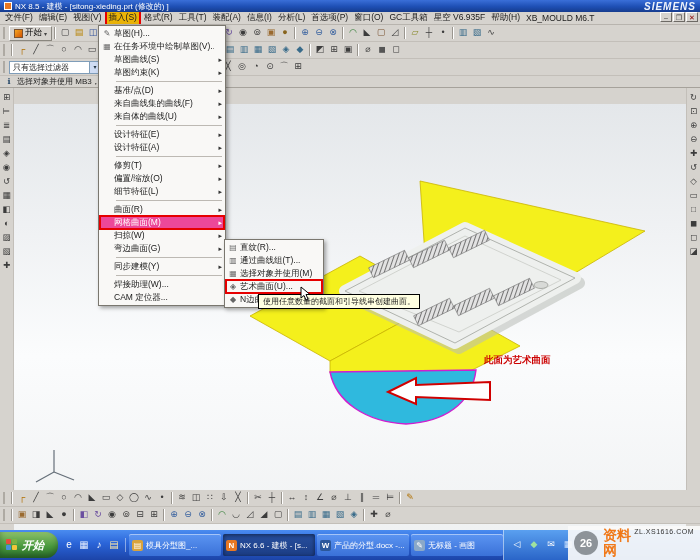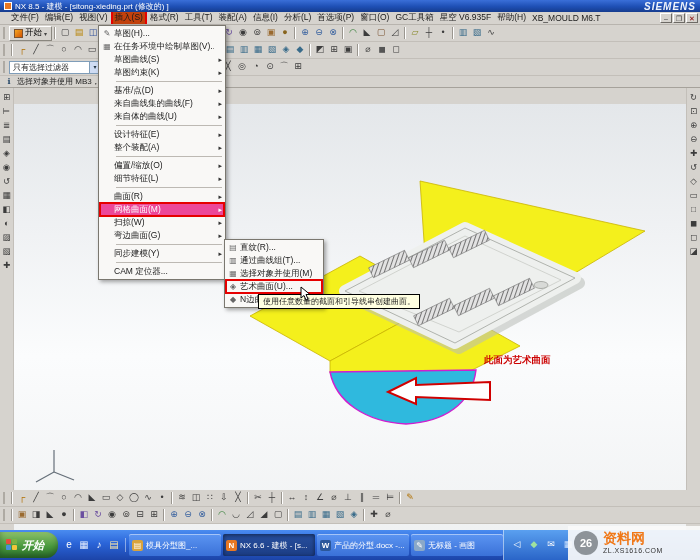--- a/index.html
+++ b/index.html
@@ -7,25 +7,25 @@
   body{position:relative;background:#d6d3ce;font-size:9px;color:#1a1a1a}
 
   
   .titlebar{position:absolute;left:0;top:0;width:700px;height:12px;display:flex;align-items:center;
     background:linear-gradient(180deg,#3a6fd8 0%,#1e4fb4 55%,#163c8e 100%);color:#fff;padding:0 4px;gap:3px}
   .appicon{width:8px;height:8px;background:#e87722;border:1px solid #fff;flex:none}
   .titlebar .title{font-size:8px;white-space:nowrap;overflow:hidden}
   .brand{margin-left:auto;font-weight:bold;font-style:italic;font-size:10px;letter-spacing:1px;color:#eef3fb}
 
   
-  .menubar{position:absolute;left:0;top:12px;width:700px;height:13px;background:#d6d3ce;display:flex;align-items:center;
-    border-bottom:1px solid #b8b4ae;padding-left:8px}
+  .menubar{position:absolute;left:0;top:12px;width:700px;height:13px;background:#d6d3ce;display:flex;
+    border-bottom:1px solid #b8b4ae;padding-left:2px}
   .menus{display:flex;align-items:center;height:100%;overflow:hidden}
   .mi{padding:1px 3px;white-space:nowrap;font-size:8.5px}
-  .mi.boxed{border:2px solid #e60000;background:#c2410c;padding:0 2px}
+  .mi.boxed{border:2px solid #e60000;background:#eab308;padding:0 2px}
   .winctl{margin-left:auto;display:flex;gap:1px;padding-right:2px}
   .winctl .tbi{width:12px;height:10px;line-height:9px;font-size:7px;background:#d6d3ce;
     border:1px solid;border-color:#fff #6d6a65 #6d6a65 #fff;text-align:center}
 
   
   .tbrow{position:absolute;left:0;width:700px;height:17px;background:#d6d3ce;display:flex;align-items:center;
     padding-left:2px;border-bottom:1px solid #c3bfb9;overflow:hidden}
   #rowA{top:25px}#rowB{top:42px}#rowC{top:59px}#rowD{top:490px}#rowE{top:507px}
   .grip{width:3px;height:12px;border-left:2px solid #aeaaa3;margin:0 3px 0 1px;flex:none}
   .tbi{display:inline-block;width:14px;height:14px;font-size:9px;line-height:13px;text-align:center;color:#3c3c3c;flex:none;cursor:default}
@@ -92,21 +92,21 @@
   .taskwin .wlbl{white-space:nowrap;overflow:hidden}
   .tray{margin-left:auto;height:30px;display:flex;align-items:center;gap:3px;padding:0 140px 0 6px;
     background:linear-gradient(180deg,#5aa0f0,#2a65c8);border-left:1px solid rgba(255,255,255,.5)}
   .tray .tbi{font-size:9px}
 
   
   .watermark{position:absolute;right:0;bottom:0;width:132px;height:34px;background:rgba(250,250,250,.92);
     display:flex;align-items:center;gap:5px;padding:2px 6px;z-index:60}
   .wm-logo{width:24px;height:24px;border-radius:50%;background:#8d9399;color:#fff;font-weight:bold;font-size:11px;
     line-height:24px;text-align:center;flex:none}
-  .wm-col{display:flex;flex-direction:column;line-height:1.1}
+  .wm-col{display:flex;flex-direction:row;line-height:1.1}
   .wm-site{color:#f07818;font-weight:bold;font-size:14px}
   .wm-domain{font-size:7px;color:#333;letter-spacing:.5px}
 </style>
 </head>
 <body>
 
 <div class="titlebar">
   <span class="appicon"></span>
   <span class="title">NX 8.5 - 建模 - [sitong-xieding.prt (修改的) ]</span>
   <span class="brand">SIEMENS</span>
@@ -361,26 +361,31 @@
       <span class="sub">▸</span>
     </div>
     <div class="msep"></div>
     <div class="mitem">
       <span class="gut"></span>
       <span class="lbl">设计特征(E)</span>
       <span class="sub">▸</span>
     </div>
     <div class="mitem">
       <span class="gut"></span>
-      <span class="lbl">整个装配(A)</span>
+      <span class="lbl">设计特征(A)</span>
       <span class="sub">▸</span>
     </div>
     <div class="msep"></div>
     <div class="mitem">
       <span class="gut"></span>
+      <span class="lbl">修剪(T)</span>
+      <span class="sub">▸</span>
+    </div>
+    <div class="mitem">
+      <span class="gut"></span>
       <span class="lbl">偏置/缩放(O)</span>
       <span class="sub">▸</span>
     </div>
     <div class="mitem">
       <span class="gut"></span>
       <span class="lbl">细节特征(L)</span>
       <span class="sub">▸</span>
     </div>
     <div class="msep"></div>
     <div class="mitem">
@@ -403,20 +408,25 @@
       <span class="lbl">弯边曲面(G)</span>
       <span class="sub">▸</span>
     </div>
     <div class="msep"></div>
     <div class="mitem">
       <span class="gut"></span>
       <span class="lbl">同步建模(Y)</span>
       <span class="sub">▸</span>
     </div>
     <div class="msep"></div>
+    <div class="mitem">
+      <span class="gut"></span>
+      <span class="lbl">焊接助理(W)...</span>
+      <span class="sub"></span>
+    </div>
     <div class="mitem">
       <span class="gut"></span>
       <span class="lbl">CAM 定位器...</span>
       <span class="sub"></span>
     </div>
   </div>
 <div class="submenu">
     <div class="mitem">
       <span class="gut">▤</span>
       <span class="lbl">直纹(R)...</span>

